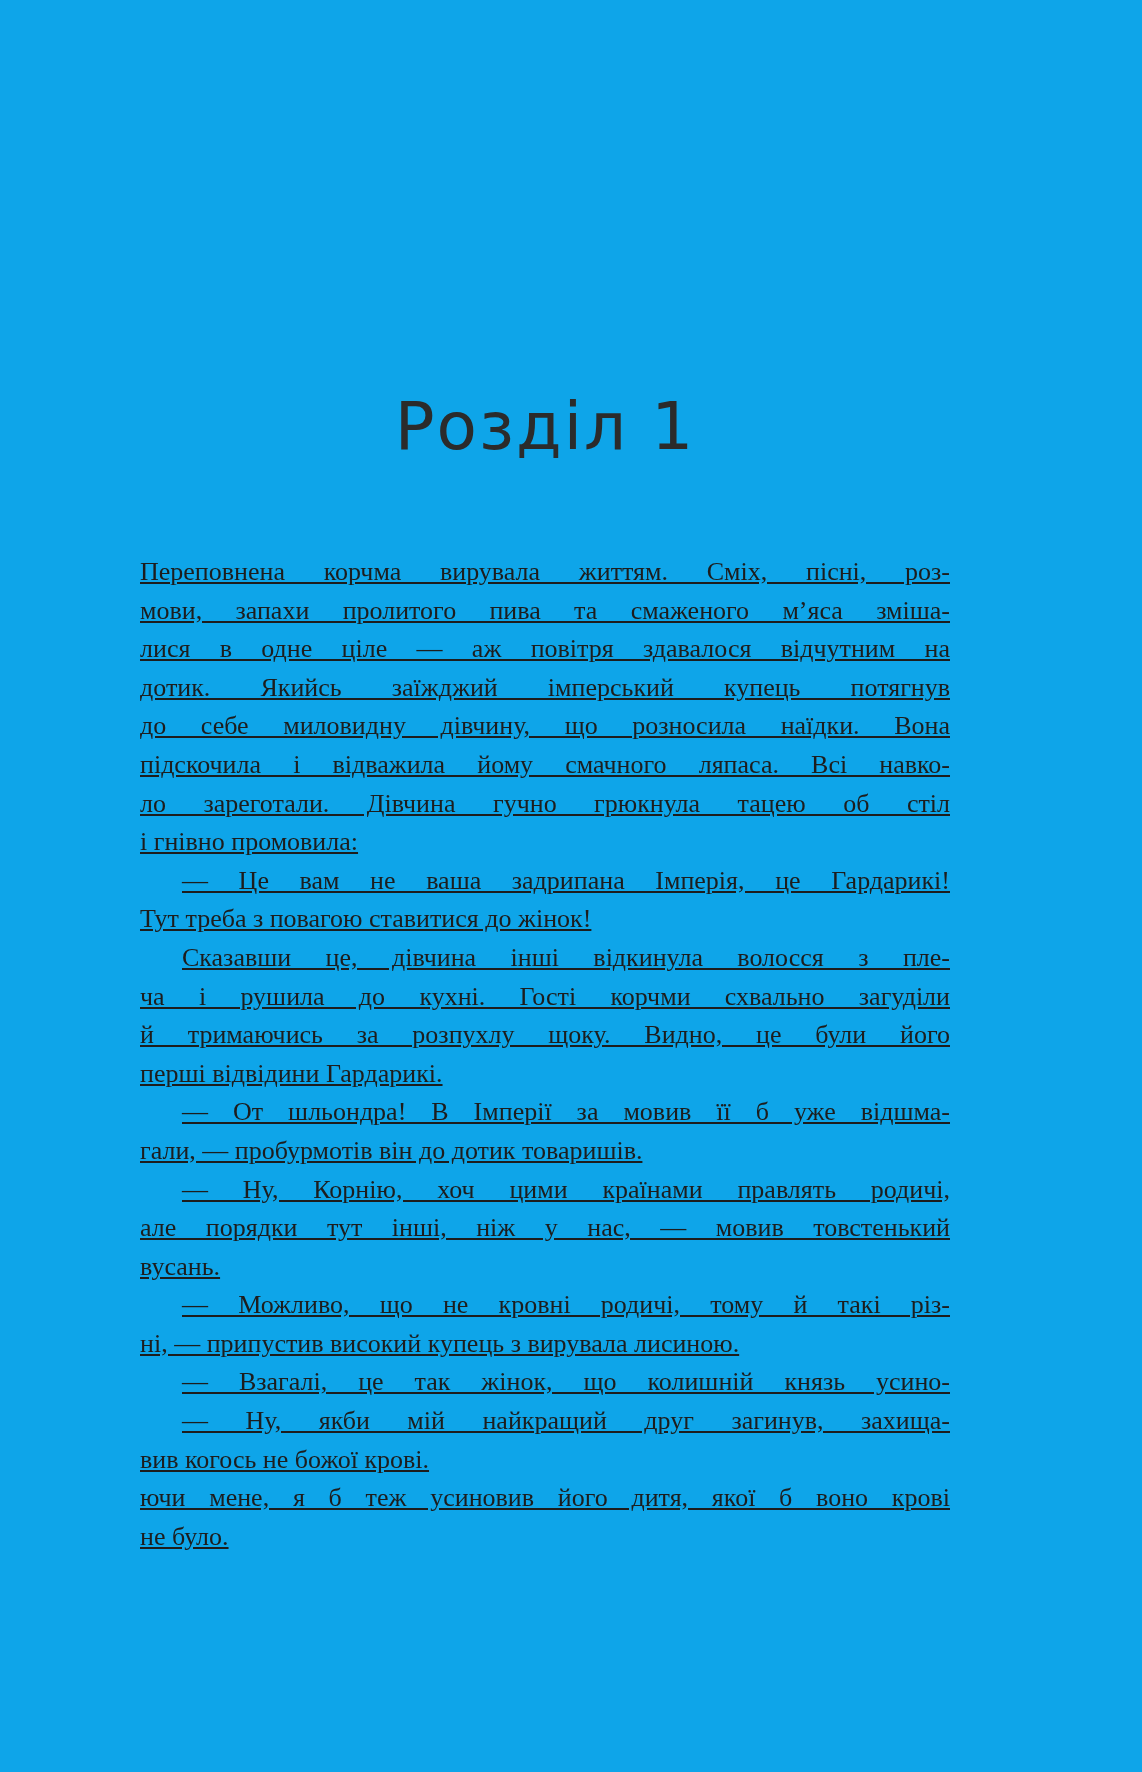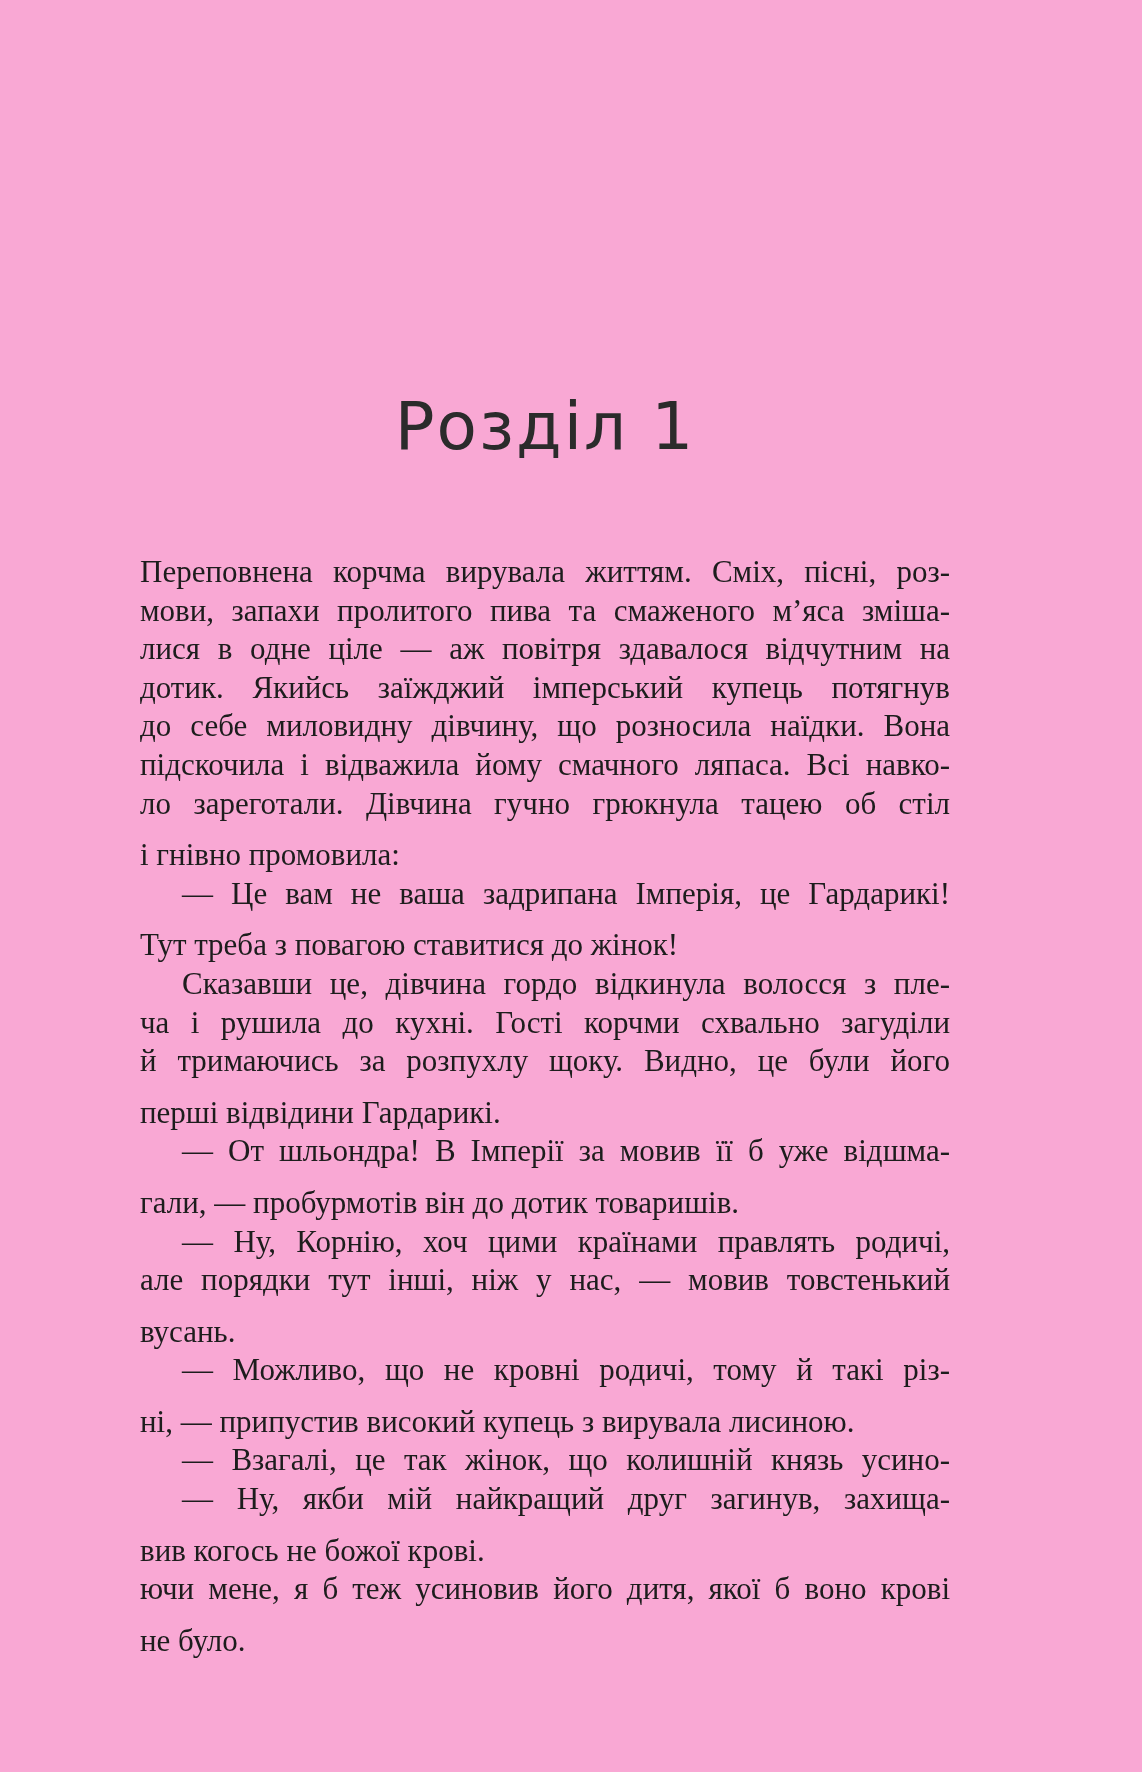--- a/index.html
+++ b/index.html
@@ -4,21 +4,21 @@
 <style>
   html, body {
     margin: 0;
     padding: 0;
     background: #ffffff;
   }
   .page {
     position: relative;
     width: 1142px;
     height: 1772px;
-    background: #f9a8d4;
+    background: #0ea5e9;
     overflow: hidden;
   }
   .chapter-title {
     position: absolute;
     top: 394px;
     left: 140px;
     width: 810px;
     margin: 0;
     text-align: center;
     font-family: "DejaVu Sans", sans-serif;
@@ -27,32 +27,32 @@
     font-weight: normal;
     letter-spacing: 2px;
     color: #2b2b2b;
   }
   .body-text {
     position: absolute;
     top: 553px;
     left: 140px;
     width: 810px;
     font-family: "Liberation Serif", "DejaVu Serif", serif;
-    font-size: 31px;
+    font-size: 26px;
     line-height: 38.6px;
     color: #1d1d1d;
+    text-decoration: underline;
   }
   .text-line {
     text-align: justify;
     text-align-last: justify;
     white-space: normal;
   }
   .text-line.para-last {
     text-align-last: left;
-    margin-top: 13px;
   }
   .text-line.para-first-indent {
     text-indent: 42px;
   }
 </style>
 </head>
 <body>
 
 <div class="page">
   <h1 class="chapter-title">Розділ 1</h1>
@@ -60,21 +60,21 @@
       <div class="text-line">Переповнена корчма вирувала життям. Сміх, пісні, роз-</div>
       <div class="text-line">мови, запахи пролитого пива та смаженого м’яса зміша-</div>
       <div class="text-line">лися в одне ціле — аж повітря здавалося відчутним на</div>
       <div class="text-line">дотик. Якийсь заїжджий імперський купець потягнув</div>
       <div class="text-line">до себе миловидну дівчину, що розносила наїдки. Вона</div>
       <div class="text-line">підскочила і відважила йому смачного ляпаса. Всі навко-</div>
       <div class="text-line">ло зареготали. Дівчина гучно грюкнула тацею об стіл</div>
       <div class="text-line para-last">і гнівно промовила:</div>
       <div class="text-line para-first-indent">— Це вам не ваша задрипана Імперія, це Гардарикі!</div>
       <div class="text-line para-last">Тут треба з повагою ставитися до жінок!</div>
-      <div class="text-line para-first-indent">Сказавши це, дівчина гордо відкинула волосся з пле-</div>
+      <div class="text-line para-first-indent">Сказавши це, дівчина інші відкинула волосся з пле-</div>
       <div class="text-line">ча і рушила до кухні. Гості корчми схвально загуділи</div>
       <div class="text-line">й тримаючись за розпухлу щоку. Видно, це були його</div>
       <div class="text-line para-last">перші відвідини Гардарикі.</div>
       <div class="text-line para-first-indent">— От шльондра! В Імперії за мовив її б уже відшма-</div>
       <div class="text-line para-last">гали, — пробурмотів він до дотик товаришів.</div>
       <div class="text-line para-first-indent">— Ну, Корнію, хоч цими країнами правлять родичі,</div>
       <div class="text-line">але порядки тут інші, ніж у нас, — мовив товстенький</div>
       <div class="text-line para-last">вусань.</div>
       <div class="text-line para-first-indent">— Можливо, що не кровні родичі, тому й такі різ-</div>
       <div class="text-line para-last">ні, — припустив високий купець з вирувала лисиною.</div>

